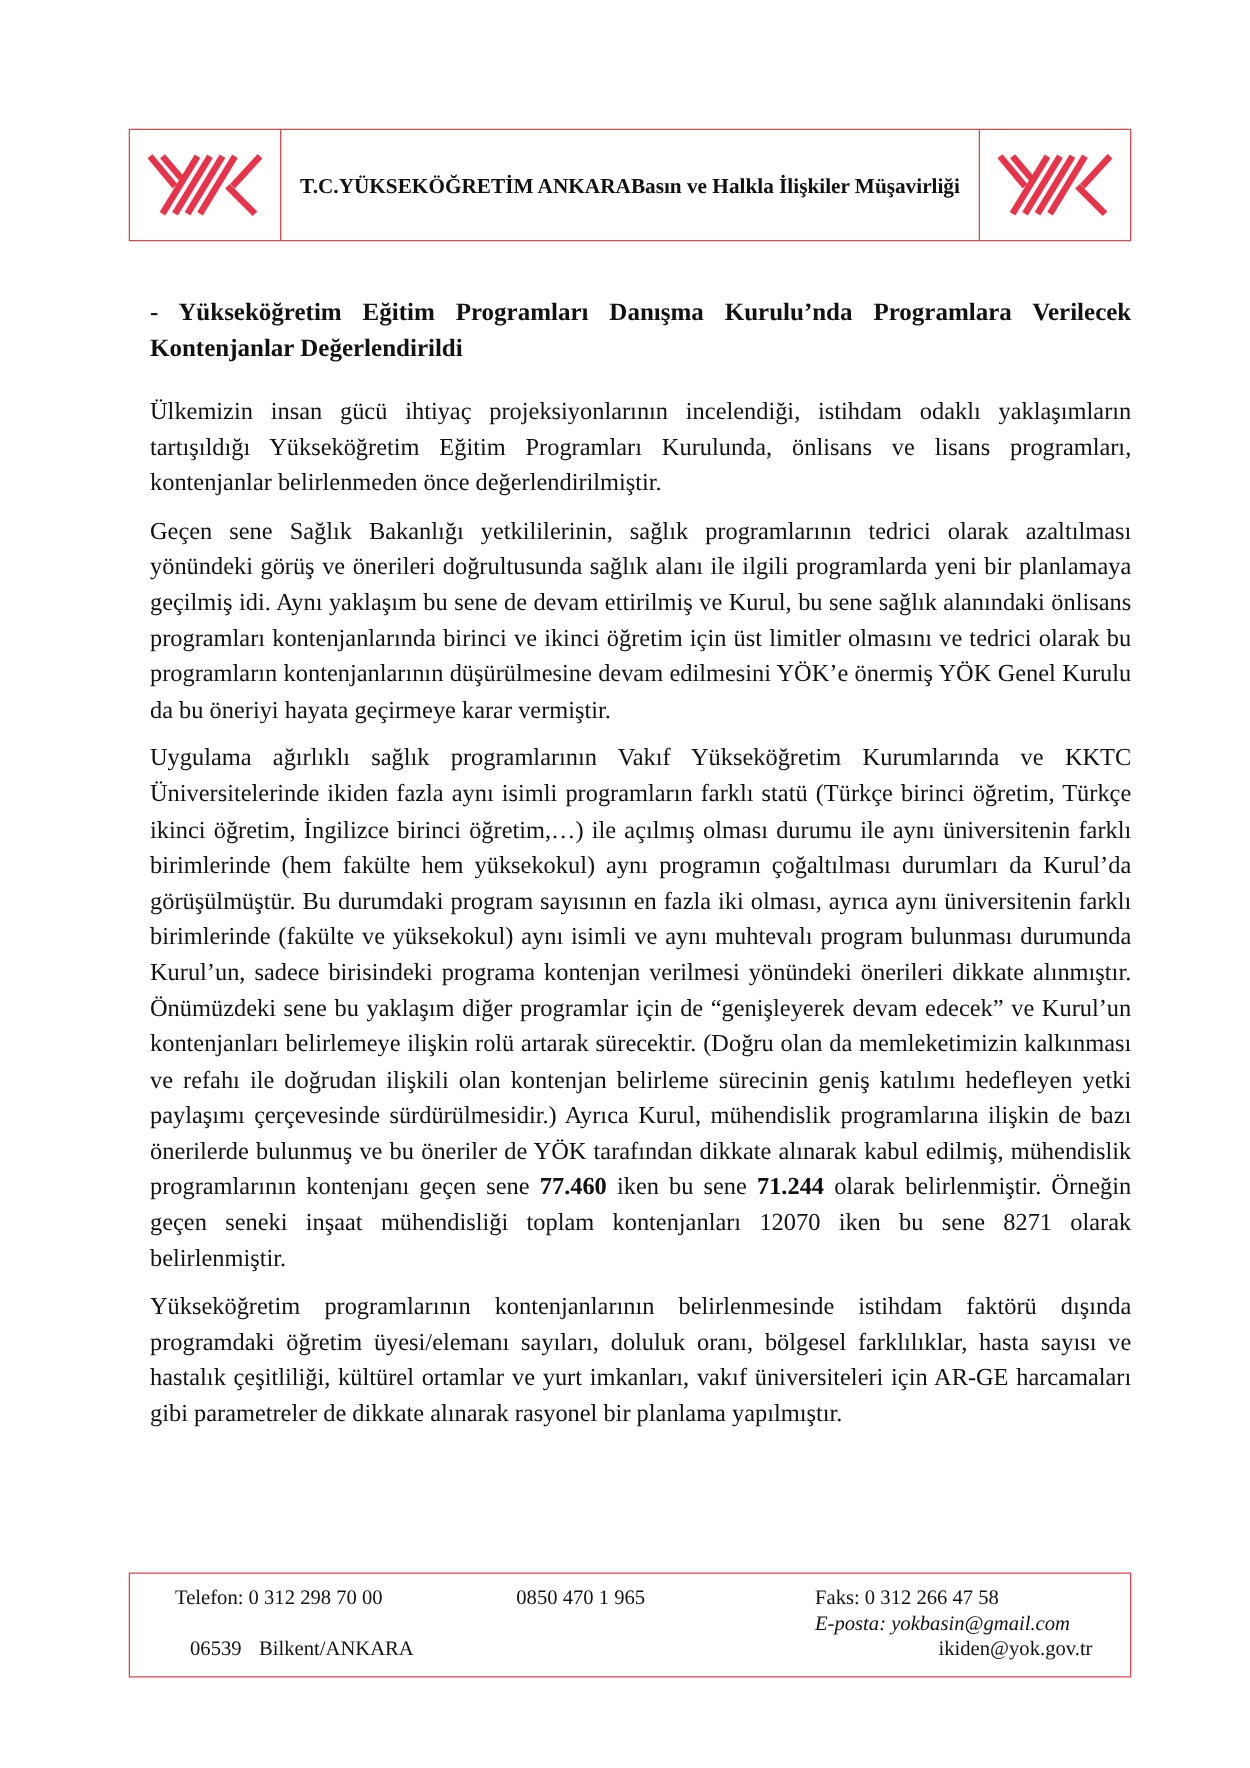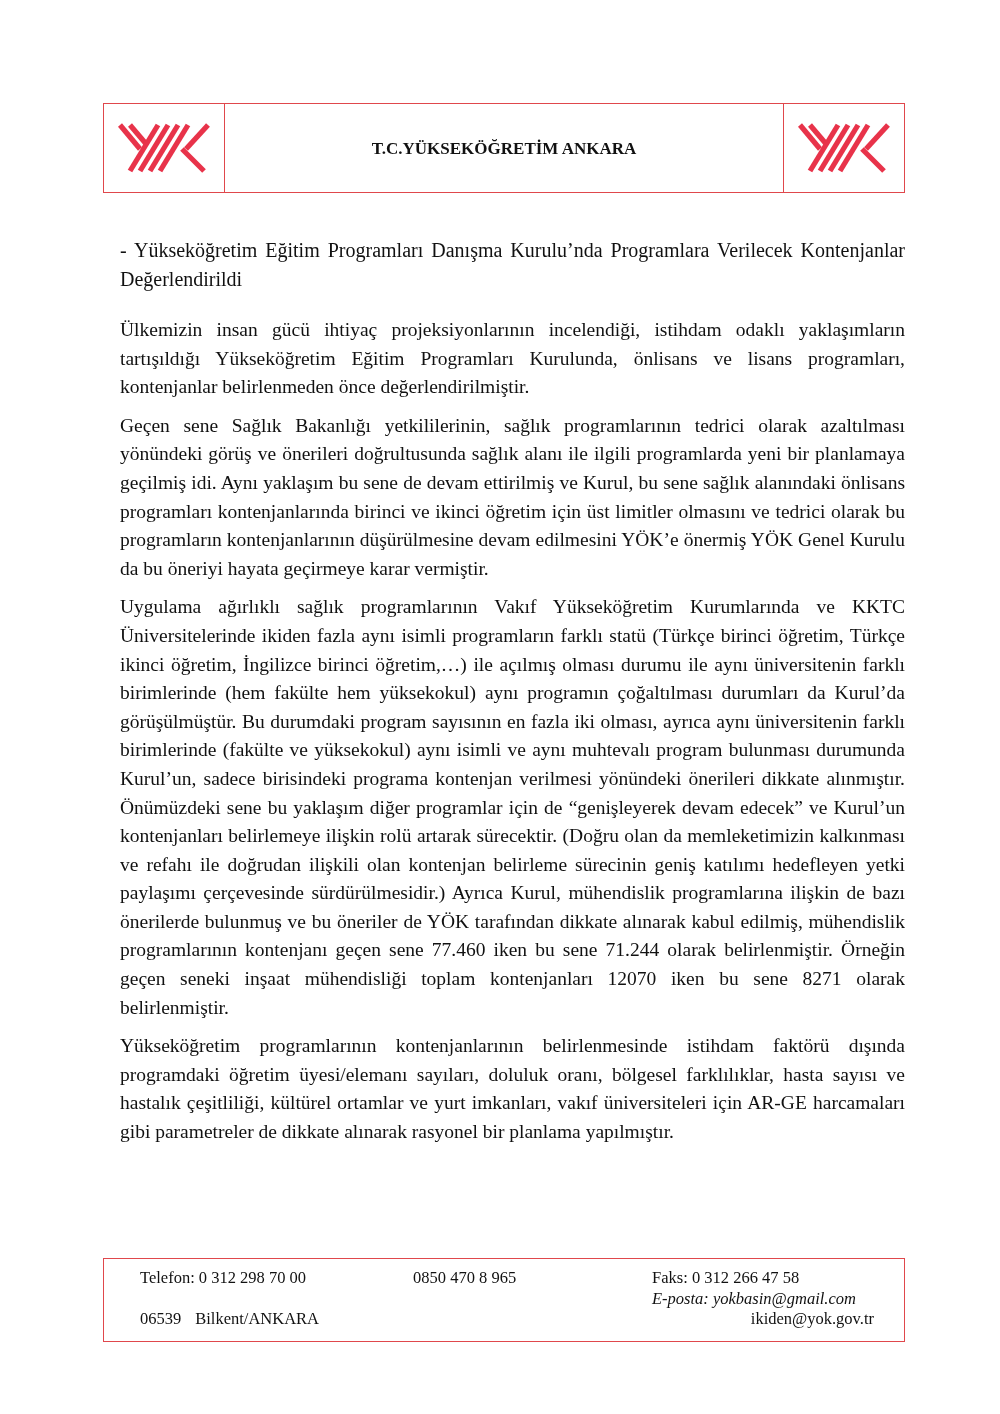--- a/index.html
+++ b/index.html
@@ -46,52 +46,52 @@
       line-height: 22px;
       padding-top: 2px;
     }
     .content {
       position: absolute;
       left: 120px;
       top: 236px;
       width: 785px;
     }
     .title {
-      font-weight: normal;
+      font-weight: bold;
       font-size: 20px;
       line-height: 29px;
       margin: 0 0 22px 0;
       text-align: justify;
       text-align-last: left;
     }
     .para {
       font-size: 19.5px;
       line-height: 28.6px;
       text-align: justify;
       margin: 0 0 10px 0;
     }
-    .para b { font-weight: normal; }
+    .para b { font-weight: bold; }
     .footer-box {
       position: absolute;
       left: 103px;
       top: 1258px;
       width: 802px;
       height: 84px;
       border: 1.5px solid #e0474c;
       box-sizing: border-box;
       font-size: 16.5px;
       line-height: 20px;
     }
     .f-item { position: absolute; white-space: nowrap; }
     .f-phone { left: 36px; top: 9px; }
     .f-phone2 { left: 309px; top: 9px; }
     .f-fax { left: 548px; top: 9px; }
     .f-email1 { left: 548px; top: 30px; font-style: italic; }
     .f-email2 { right: 30px; top: 50px; }
-    .f-addr { left: 36px; top: 50px; }
+    .f-addr { left: 48px; top: 50px; }
     .f-addr .gap { display: inline-block; width: 14px; }
   </style>
 </head>
 <body>
 
 <div class="header-box">
   <div class="logo-cell left">
     <svg width="96" height="54" viewBox="0 0 96 54">
       <g fill="none" stroke="#e8334a" stroke-width="5.2" stroke-linecap="butt">
         <line x1="4" y1="4" x2="24" y2="28"></line>
@@ -101,20 +101,21 @@
         <line x1="62" y1="4" x2="34" y2="50"></line>
         <line x1="72" y1="4" x2="44" y2="50"></line>
         <line x1="92" y1="4" x2="70" y2="28"></line>
         <line x1="66" y1="28" x2="88" y2="50"></line>
       </g>
     </svg>
   </div>
   <div class="header-center">
     <div>T.C.</div>
     <div>YÜKSEKÖĞRETİM ANKARA</div>
+    <div>Basın ve Halkla İlişkiler Müşavirliği</div>
   </div>
   <div class="logo-cell right">
     <svg width="96" height="54" viewBox="0 0 96 54">
       <g fill="none" stroke="#e8334a" stroke-width="5.2" stroke-linecap="butt">
         <line x1="4" y1="4" x2="24" y2="28"></line>
         <line x1="14" y1="4" x2="31" y2="24"></line>
         <line x1="42" y1="4" x2="14" y2="50"></line>
         <line x1="52" y1="4" x2="24" y2="50"></line>
         <line x1="62" y1="4" x2="34" y2="50"></line>
         <line x1="72" y1="4" x2="44" y2="50"></line>
@@ -132,18 +133,18 @@
 
   <p class="para">Geçen sene Sağlık Bakanlığı yetkililerinin, sağlık programlarının tedrici olarak azaltılması yönündeki görüş ve önerileri doğrultusunda sağlık alanı ile ilgili programlarda yeni bir planlamaya geçilmiş idi. Aynı yaklaşım bu sene de devam ettirilmiş ve Kurul, bu sene sağlık alanındaki önlisans programları kontenjanlarında birinci ve ikinci öğretim için üst limitler olmasını ve tedrici olarak bu programların kontenjanlarının düşürülmesine devam edilmesini YÖK’e önermiş YÖK Genel Kurulu da bu öneriyi hayata geçirmeye karar vermiştir.</p>
 
   <p class="para"><span>Uygulama ağırlıklı sağlık programlarının Vakıf Yükseköğretim Kurumlarında ve KKTC Üniversitelerinde ikiden fazla aynı isimli programların farklı statü (Türkçe birinci öğretim, Türkçe ikinci öğretim, İngilizce birinci öğretim,…)  ile açılmış olması durumu ile aynı üniversitenin farklı birimlerinde (hem fakülte hem yüksekokul) aynı programın çoğaltılması durumları da Kurul’da görüşülmüştür. Bu durumdaki program sayısının en fazla iki olması, ayrıca aynı üniversitenin farklı birimlerinde (fakülte ve yüksekokul) aynı isimli ve aynı muhtevalı program bulunması durumunda Kurul’un, sadece birisindeki programa kontenjan verilmesi yönündeki önerileri dikkate alınmıştır. Önümüzdeki sene bu yaklaşım diğer programlar için de “genişleyerek devam edecek” ve Kurul’un kontenjanları belirlemeye ilişkin rolü artarak sürecektir. (Doğru olan da memleketimizin kalkınması ve refahı ile doğrudan ilişkili olan kontenjan belirleme sürecinin geniş katılımı hedefleyen yetki paylaşımı çerçevesinde sürdürülmesidir.) Ayrıca Kurul, mühendislik programlarına ilişkin de bazı önerilerde bulunmuş ve bu öneriler de YÖK tarafından dikkate alınarak kabul edilmiş, mühendislik programlarının kontenjanı geçen sene </span><b>77.460</b><span> iken bu sene </span><b>71.244</b><span> olarak belirlenmiştir. Örneğin geçen seneki inşaat mühendisliği toplam kontenjanları 12070 iken bu sene 8271 olarak belirlenmiştir.</span></p>
 
   <p class="para">Yükseköğretim programlarının kontenjanlarının belirlenmesinde istihdam faktörü dışında programdaki öğretim üyesi/elemanı sayıları, doluluk oranı, bölgesel farklılıklar, hasta sayısı ve hastalık çeşitliliği, kültürel ortamlar ve yurt imkanları, vakıf üniversiteleri için AR-GE harcamaları gibi parametreler de dikkate alınarak rasyonel bir planlama yapılmıştır.</p>
 </div>
 
 <div class="footer-box">
   <div class="f-item f-phone">Telefon: 0 312 298 70 00</div>
-  <div class="f-item f-phone2">0850 470 8 965</div>
+  <div class="f-item f-phone2">0850 470 1 965</div>
   <div class="f-item f-fax">Faks: 0 312 266 47 58</div>
   <div class="f-item f-email1">E-posta: yokbasin@gmail.com</div>
   <div class="f-item f-addr"><span>06539</span><span class="gap"></span><span>Bilkent/ANKARA</span></div>
   <div class="f-item f-email2">ikiden@yok.gov.tr</div>
 </div>
 
 </body></html>

